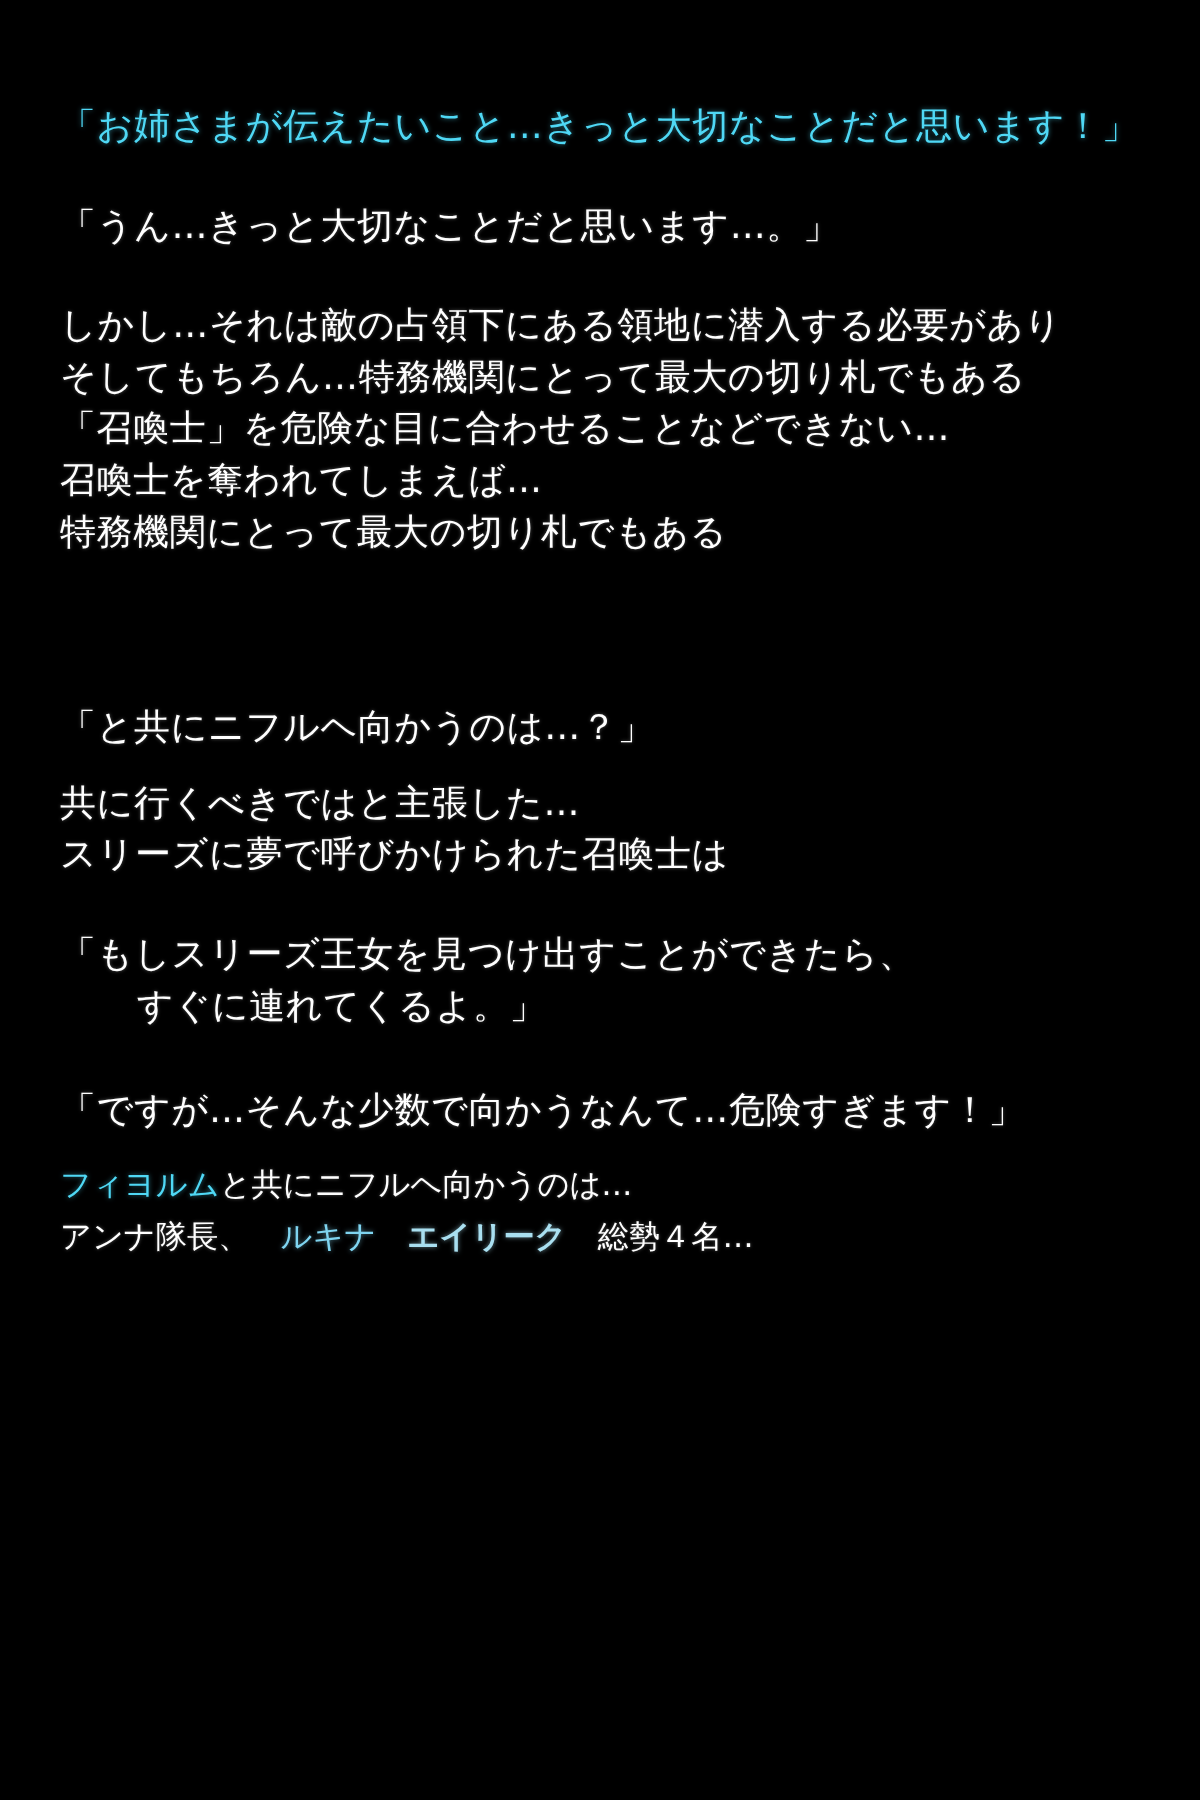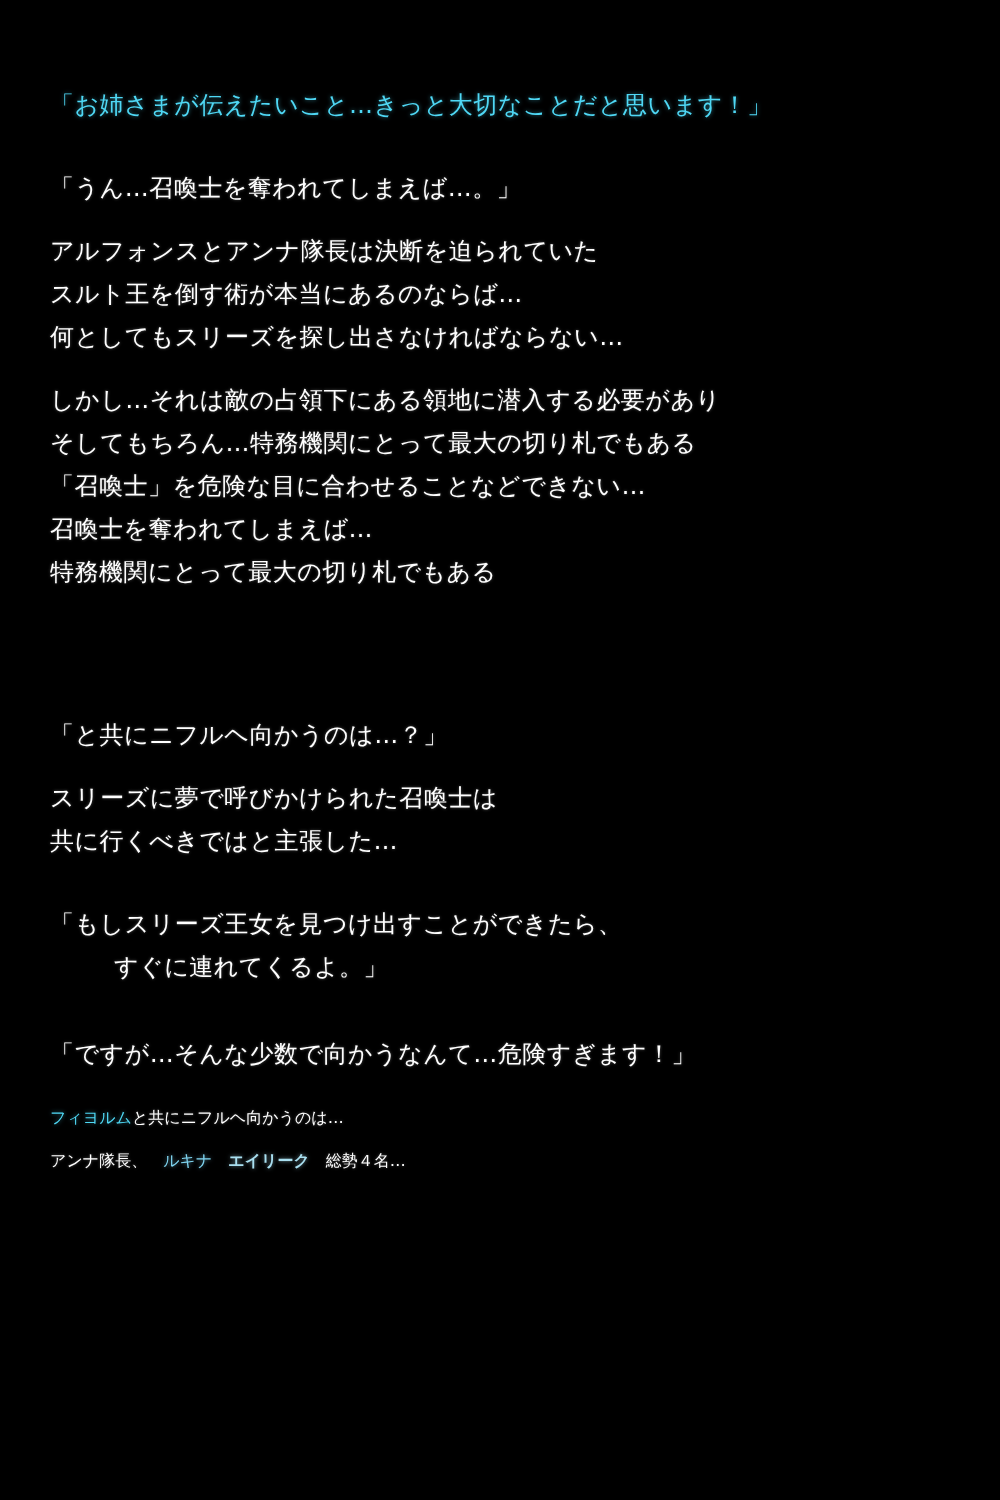--- a/index.html
+++ b/index.html
@@ -25,42 +25,42 @@
     position: absolute;
     left: 50px;
     top: 84px;
     width: 900px;
   }
   .block {
     margin: 0 0 0 0;
   }
   .line {
     color: #ffffff;
-    font-size: 24px;
+    font-size: 30px;
     line-height: 43px;
     white-space: pre;
     letter-spacing: 0.5px;
     text-shadow: 0 0 3px rgba(255,255,255,0.35);
   }
   .line.cyan {
     color: #4fd8f5;
     text-shadow: 0 0 4px rgba(79,216,245,0.55);
   }
   .line.indent1 { padding-left: 96px; }
   .line.indent2 { padding-left: 64px; }
   .gap-sm { height: 20px; }
   .gap-md { height: 44px; }
   .gap-lg { height: 120px; }
   .inline-cyan {
     color: #4fd8f5;
     text-shadow: 0 0 4px rgba(79,216,245,0.55);
   }
   .names-line {
     color: #ffffff;
-    font-size: 16px;
+    font-size: 26px;
     line-height: 43px;
     white-space: pre;
     text-shadow: 0 0 3px rgba(255,255,255,0.35);
   }
   .name-luna { color: #7fd4f0; text-shadow: 0 0 4px rgba(127,212,240,0.6); }
   .name-eirika { color: #a9dff0; text-shadow: 0 0 4px rgba(169,223,240,0.6); font-weight: bold; }
 </style>
 </head>
 <body>
 
@@ -70,52 +70,47 @@
     <div class="block">
       <div class="line cyan">「お姉さまが伝えたいこと…きっと大切なことだと思います！」</div>
     </div>
 
     <div class="gap-sm"></div>
 
 
     <div class="gap-sm"></div>
 
     <div class="block">
-      <div class="line">「うん…召喚士を奪われてしまえば…。」</div>
+      <div class="line">「うん…きっと大切なことだと思います…。」</div>
     </div>
 
     <div class="gap-sm"></div>
 
-    <div class="block">
-      <div class="line">アルフォンスとアンナ隊長は決断を迫られていた</div>
-      <div class="line">スルト王を倒す術が本当にあるのならば…</div>
-      <div class="line">何としてもスリーズを探し出さなければならない…</div>
-    </div>
 
     <div class="gap-sm"></div>
 
     <div class="block">
       <div class="line">しかし…それは敵の占領下にある領地に潜入する必要があり</div>
       <div class="line">そしてもちろん…特務機関にとって最大の切り札でもある</div>
       <div class="line">「召喚士」を危険な目に合わせることなどできない…</div>
       <div class="line">召喚士を奪われてしまえば…</div>
       <div class="line">特務機関にとって最大の切り札でもある</div>
     </div>
 
     <div class="gap-lg"></div>
 
     <div class="block">
       <div class="line">「と共にニフルヘ向かうのは…？」</div>
     </div>
 
     <div class="gap-sm"></div>
 
     <div class="block">
+      <div class="line">共に行くべきではと主張した…</div>
       <div class="line">スリーズに夢で呼びかけられた召喚士は</div>
-      <div class="line">共に行くべきではと主張した…</div>
     </div>
 
     <div class="gap-sm"></div>
 
 
     <div class="gap-sm"></div>
 
     <div class="block">
       <div class="line">「もしスリーズ王女を見つけ出すことができたら、</div>
       <div class="line indent2">すぐに連れてくるよ。」</div>

